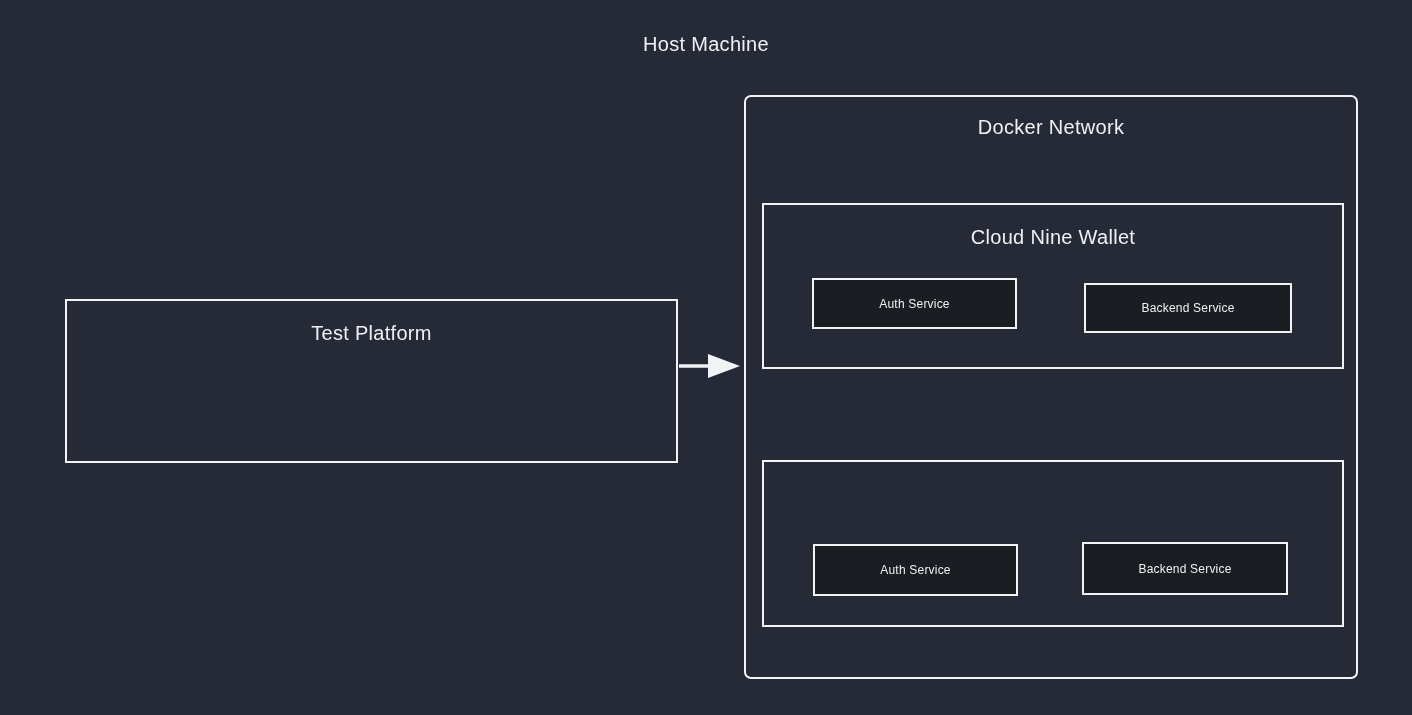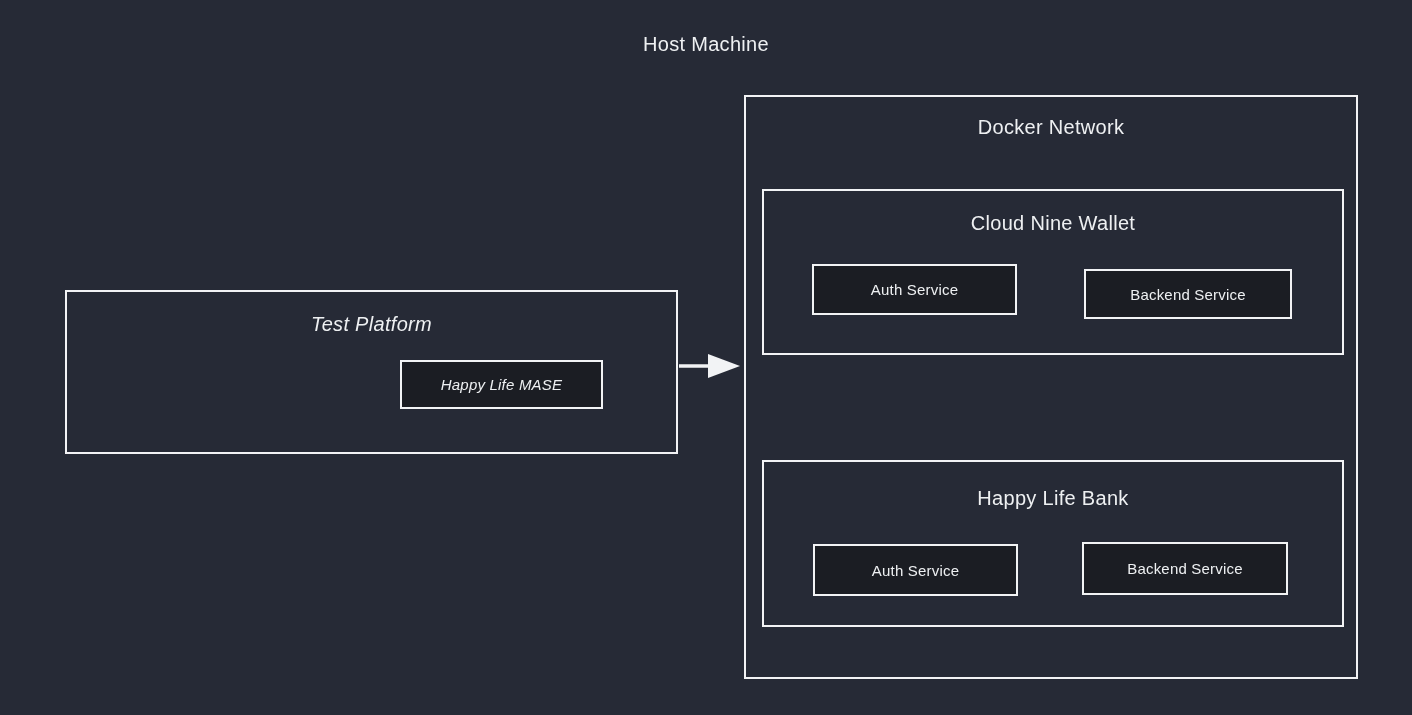--- a/index.html
+++ b/index.html
@@ -29,64 +29,61 @@
     letter-spacing: 0.3px;
     color: var(--text);
   }
   .node {
     position: absolute;
     background: var(--node-fill);
     border: 2px solid var(--line);
     display: flex;
     align-items: center;
     justify-content: center;
-    font-size: 15px;
+    font-size: 12px;
     letter-spacing: 0.2px;
     color: var(--text);
   }
   
   #host-title { top: 33px; left: 0; width: 100%; }
 
   
-  #docker-network { left: 744px; top: 95px; width: 614px; height: 584px; }
+  #docker-network { left: 744px; top: 95px; width: 614px; height: 584px; border-radius: 7px; }
   #docker-network > .big-title { margin-top: 19px; }
 
   
-  #group-wallet { left: 16px; top: 92px; width: 582px; height: 166px; }
+  #group-wallet { left: 16px; top: 106px; width: 582px; height: 166px; }
   #group-wallet > .big-title { margin-top: 21px; }
   #group-bank { left: 16px; top: 363px; width: 582px; height: 167px; }
   #group-bank > .big-title { margin-top: 25px; }
 
   
   #wallet-auth    { left: 48px;  top: 73px; width: 205px; height: 51px; }
   #wallet-backend { left: 320px; top: 78px; width: 208px; height: 50px; }
 
   
   #bank-auth    { left: 49px;  top: 82px; width: 205px; height: 52px; }
   #bank-backend { left: 318px; top: 80px; width: 206px; height: 53px; }
 
   
-  #test-platform { left: 65px; top: 290px; width: 613px; height: 164px; font-style: italic; }
+  #test-platform { left: 65px; top: 299px; width: 613px; height: 164px; }
   #test-platform > .big-title { margin-top: 21px; }
   #node-cn-mase { left: 75px;  top: 70px; width: 203px; height: 50px; }
   #node-hl-mase { left: 333px; top: 68px; width: 203px; height: 49px; }
 
   
   #flow-arrow { left: 678px; top: 351px; width: 70px; height: 30px; }
 </style>
 </head>
 <body>
 
 <div class="abs big-title" id="host-title">Host Machine</div>
 
 <div class="box" id="test-platform">
   <div class="big-title">Test Platform</div>
-  <div class="node" id="node-hl-mase">
-    <span>Happy Life MASE</span>
-  </div>
 </div>
 
 <svg class="abs" id="flow-arrow" viewBox="0 0 70 30">
   <line x1="1" y1="15" x2="32" y2="15" stroke="#f2f3f5" stroke-width="3.5"></line>
   <polygon points="30,3 62,15 30,27" fill="#f2f3f5"></polygon>
 </svg>
 
 <div class="box" id="docker-network">
   <div class="big-title">Docker Network</div>
 
@@ -94,21 +91,20 @@
     <div class="big-title">Cloud Nine Wallet</div>
     <div class="node" id="wallet-auth">
       <span>Auth Service</span>
     </div>
     <div class="node" id="wallet-backend">
       <span>Backend Service</span>
     </div>
   </div>
 
   <div class="box" id="group-bank">
-    <div class="big-title">Happy Life Bank</div>
     <div class="node" id="bank-auth">
       <span>Auth Service</span>
     </div>
     <div class="node" id="bank-backend">
       <span>Backend Service</span>
     </div>
   </div>
 </div>
 
 </body></html>

